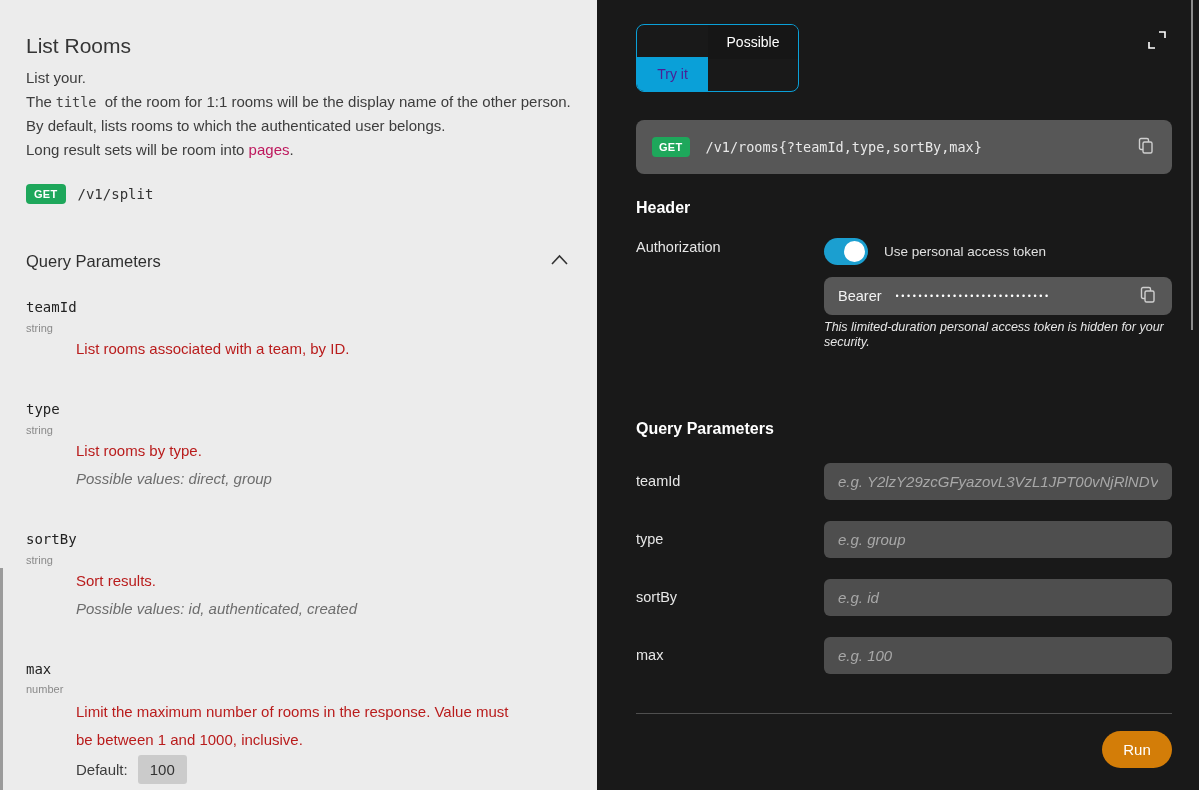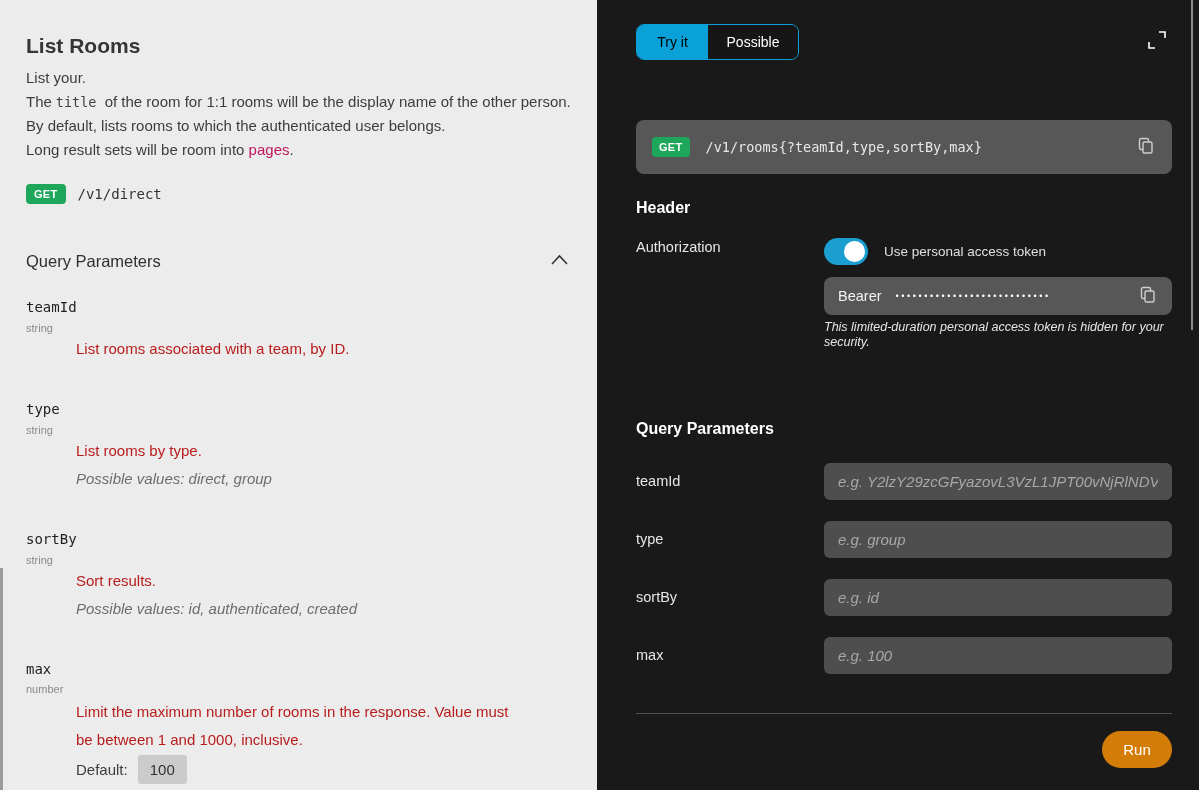--- a/index.html
+++ b/index.html
@@ -2,21 +2,21 @@
 <html><head>
 <meta charset="utf-8">
 <style>
   * { margin:0; padding:0; box-sizing:border-box; }
   html,body { width:1199px; height:790px; overflow:hidden; }
   body { font-family:"Liberation Sans", sans-serif; position:relative; background:#191919; }
   .mono { font-family:"DejaVu Sans Mono","Liberation Mono",monospace; }
 
   
   .left-panel { position:absolute; left:0; top:0; width:597px; height:790px; background:#ececec; }
-  .lp-title { position:absolute; left:26px; top:34px; font-size:21px; font-weight:700; color:#353535; }
+  .lp-title { position:absolute; left:26px; top:34px; font-size:21px; font-weight:400; color:#353535; }
   .lp-desc { position:absolute; left:26px; top:66px; width:560px; font-size:15px; line-height:24px; color:#3d3d3d; }
   .lp-desc .code { font-family:"DejaVu Sans Mono","Liberation Mono",monospace; font-size:13.5px; color:#444; padding:0 4px; }
   .lp-desc a.pages-link { color:#be185d; text-decoration:none; cursor:pointer; }
   .endpoint-row { position:absolute; left:26px; top:184px; display:flex; align-items:center; gap:12px; }
   .get-badge { background:#1ea75b; color:#fff; font-size:11px; font-weight:bold; padding:4px 8px; border-radius:4px; letter-spacing:.3px; }
   .endpoint-path { font-size:14px; color:#333; }
   .qp-header { position:absolute; left:26px; top:252px; width:545px; display:flex; justify-content:space-between; align-items:center; }
   .qp-header .qp-title { font-size:16.5px; color:#2f2f2f; }
   .chevron-btn { background:none; border:none; cursor:pointer; padding:2px; }
   .param-name { position:absolute; left:26px; font-family:"DejaVu Sans Mono","Liberation Mono",monospace; font-size:14px; color:#222; }
@@ -25,21 +25,21 @@
   .param-possible { position:absolute; left:76px; font-size:15px; font-style:italic; color:#6d6d6d; }
   .param-desc.wide { width:452px; line-height:28px; }
   .default-row { position:absolute; left:76px; top:755px; display:flex; align-items:center; gap:10px; font-size:15px; color:#3d3d3d; }
   .default-badge { background:#cbcbcb; color:#333; border-radius:3px; padding:6px 12px; font-size:15px; }
   .left-scroll-thumb { position:absolute; left:0; top:568px; width:3px; height:222px; background:#9b9b9b; }
 
   
   .right-panel { position:absolute; left:597px; top:0; width:602px; height:790px; background:#191919; }
   .tabs { position:absolute; left:39px; top:24px; display:flex; border:1px solid #0aa0d8; border-radius:8px; overflow:hidden; }
   .tab { height:34px; display:flex; align-items:center; justify-content:center; font-size:14px; cursor:pointer; background:#161616; color:#fff; border:none; }
-  .tab.active { background:#0aa0d8; color:#000000; }
+  .tab.active { background:#0aa0d8; color:#4c1d95;margin-top:32px; }
   .tab.tab-tryit { width:71px; }
   .tab.tab-example { width:90px; }
   .expand-btn { position:absolute; left:549px; top:29px; width:22px; height:22px; background:none; border:none; cursor:pointer; }
   .url-bar { position:absolute; left:39px; top:120px; width:536px; height:54px; background:#575757; border-radius:8px; display:flex; align-items:center; padding:0 16px; }
   .url-bar .get-badge { font-size:11px; padding:4px 7px; }
   .url-text { margin-left:16px; font-size:13.5px; color:#e8e8e8; flex:1; white-space:nowrap; overflow:hidden; }
   .copy-btn { background:none; border:none; cursor:pointer; padding:2px; display:flex; align-items:center; }
   .section-title { position:absolute; left:39px; font-size:16px; font-weight:bold; color:#fff; }
   .auth-label { position:absolute; left:39px; top:239px; font-size:14.5px; color:#e6e6e6; }
   .toggle-row { position:absolute; left:227px; top:238px; display:flex; align-items:center; gap:16px; }
@@ -65,21 +65,21 @@
 
   <div class="lp-desc">
     <div>List your.</div>
     <div><span>The</span><span class="code">title</span><span> of the room for 1:1 rooms will be the display name of the other person.</span></div>
     <div>By default, lists rooms to which the authenticated user belongs.</div>
     <div><span>Long result sets will be room into </span><a class="pages-link">pages</a><span>.</span></div>
   </div>
 
   <div class="endpoint-row">
     <span class="get-badge">GET</span>
-    <span class="endpoint-path mono">/v1/direct</span>
+    <span class="endpoint-path mono">/v1/split</span>
   </div>
 
   <div class="qp-header">
     <span class="qp-title">Query Parameters</span>
     <button class="chevron-btn">
       <span>
         <svg width="19" height="12" viewBox="0 0 19 12">
             <polyline points="2,10 9.5,2 17,10" fill="none" stroke="#333" stroke-width="1.6"></polyline>
           </svg>
       </span>

